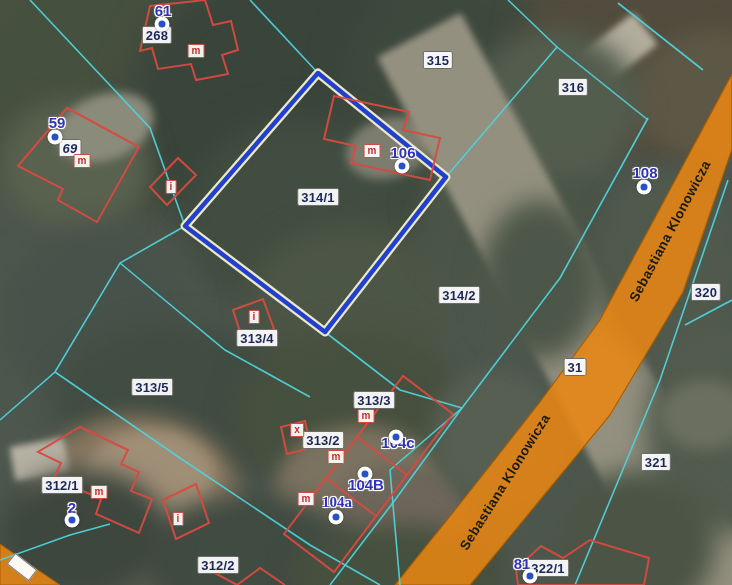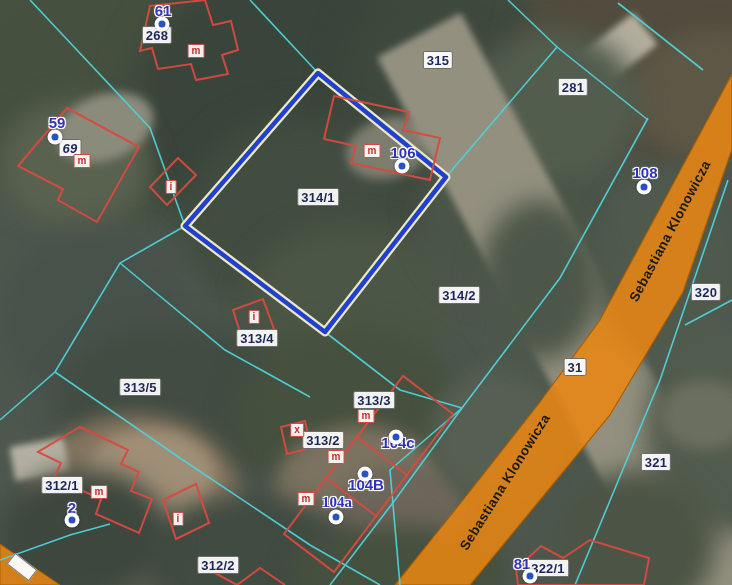--- a/index.html
+++ b/index.html
@@ -113,25 +113,25 @@
       <polygon points="163,500 196,484 209,523 176,539" fill="none" stroke="#d84a40" stroke-width="2" stroke-opacity="0.95"></polygon>
       <polygon points="516,569 541,546 563,558 590,540 649,558 644,585 518,585" fill="none" stroke="#d84a40" stroke-width="2" stroke-opacity="0.95"></polygon>
       <polyline points="213,572 237,585 260,568 285,585" fill="none" stroke="#d84a40" stroke-width="2" stroke-opacity="0.95"></polyline>
       <polyline points="326,478 376,516" fill="none" stroke="#d84a40" stroke-width="2" stroke-opacity="0.95"></polyline>
       <polyline points="357,437 407,475" fill="none" stroke="#d84a40" stroke-width="2" stroke-opacity="0.95"></polyline>
     </svg>
   <div class="lbl-layer" id="labels">
       <div class="parcel-label" style="left: 157px; top: 35px;">268</div>
       <div class="parcel-label" style="left: 70px; top: 148px; font-style: italic;">69</div>
       <div class="parcel-label" style="left: 438px; top: 60px;">315</div>
-      <div class="parcel-label" style="left: 573px; top: 87px;">281</div>
+      <div class="parcel-label" style="left: 573px; top: 87px;">316</div>
       <div class="parcel-label" style="left: 318px; top: 197px;">314/1</div>
       <div class="parcel-label" style="left: 459px; top: 295px;">314/2</div>
       <div class="parcel-label" style="left: 257px; top: 338px;">313/4</div>
-      <div class="parcel-label" style="left: 140px; top: 387px;">313/5</div>
+      <div class="parcel-label" style="left: 152px; top: 387px;">313/5</div>
       <div class="parcel-label" style="left: 374px; top: 400px;">313/3</div>
       <div class="parcel-label" style="left: 323px; top: 440px;">313/2</div>
       <div class="parcel-label" style="left: 62px; top: 485px;">312/1</div>
       <div class="parcel-label" style="left: 218px; top: 565px;">312/2</div>
       <div class="parcel-label" style="left: 706px; top: 292px;">320</div>
       <div class="parcel-label" style="left: 656px; top: 462px;">321</div>
       <div class="parcel-label" style="left: 548px; top: 568px;">322/1</div>
       <div class="parcel-label" style="left: 549px; top: 367px; margin-left: 26px;">31</div>
       <div class="addr-text" style="left: 163px; top: 10px;">61</div>
       <div class="addr-dot" style="left: 162px; top: 24px;"></div>

